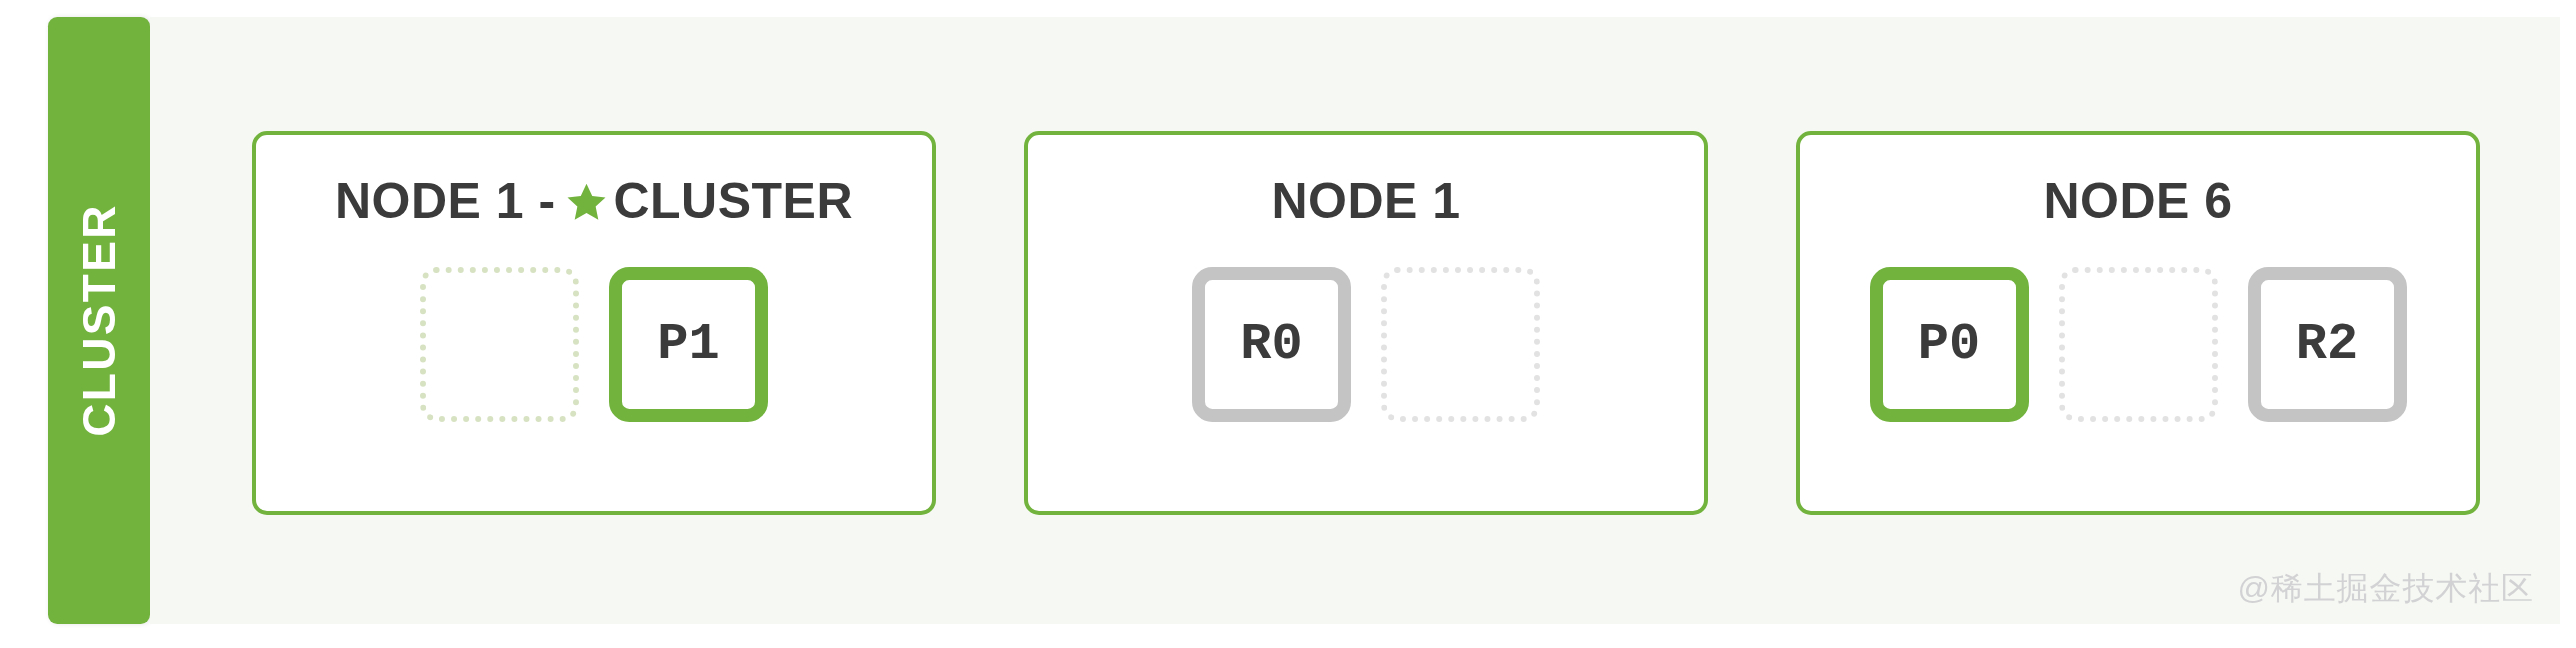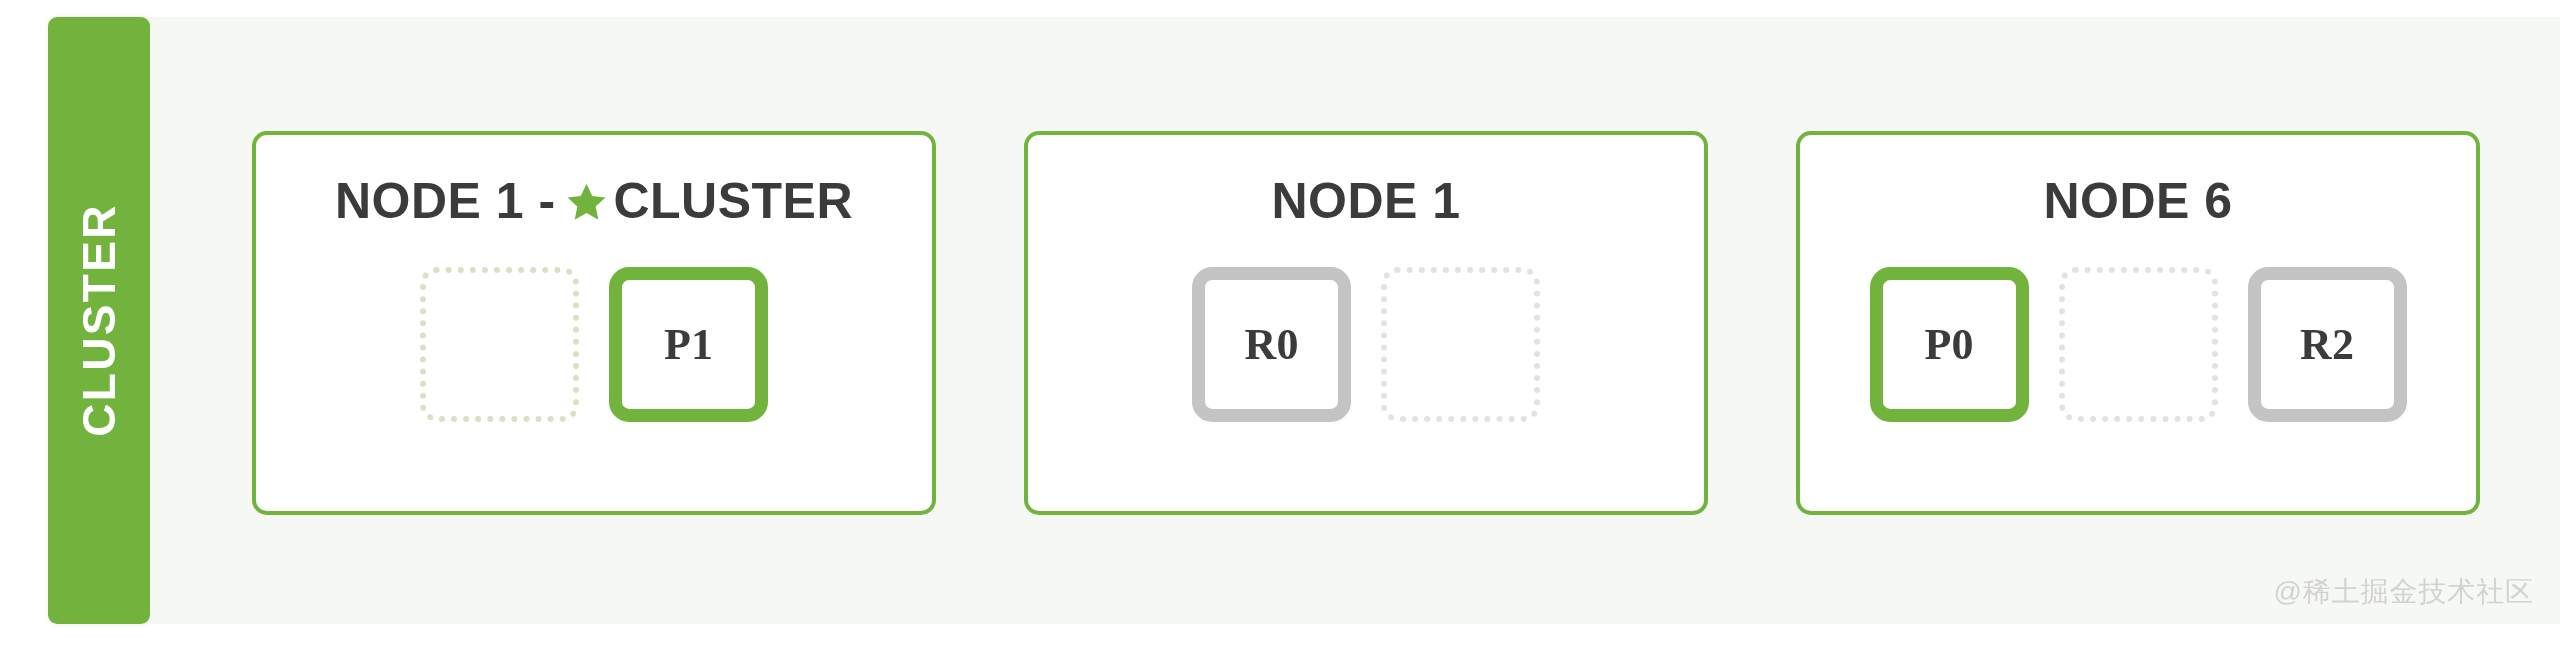--- a/index.html
+++ b/index.html
@@ -117,25 +117,25 @@
   }
 
   .shard {
     width: 159px;
     height: 155px;
     border-radius: 20.3px;
     box-sizing: border-box;
     display: flex;
     align-items: center;
     justify-content: center;
-    font-size: 44px;
+    font-size: 52px;
     font-weight: bold;
     color: #3B3B3B;
     background: #FFFFFF;
-    font-family: Liberation Serif, serif;
+    font-family: Liberation Mono, monospace;
   }
   .shard.primary {
     border: 13px solid #72B33E;
   }
   .shard.replica {
     border: 13px solid #C4C4C4;
   }
   .shard.empty-green {
     border: 6.5px dotted #D7E2C2;
     border-radius: 16.6px;
@@ -143,21 +143,21 @@
   .shard.empty-gray {
     border: 6.5px dotted #E2E2E2;
     border-radius: 16.6px;
   }
 
   
   .watermark {
     position: absolute;
     right: 26px;
     bottom: 13px;
-    font-size: 28px;
+    font-size: 32px;
     color: #D2D2D4;
     font-family: "Liberation Sans", sans-serif;
     white-space: nowrap;
     letter-spacing: 0.9px;
   }
 </style>
 </head>
 <body>
 
 <div id="cluster-diagram">

